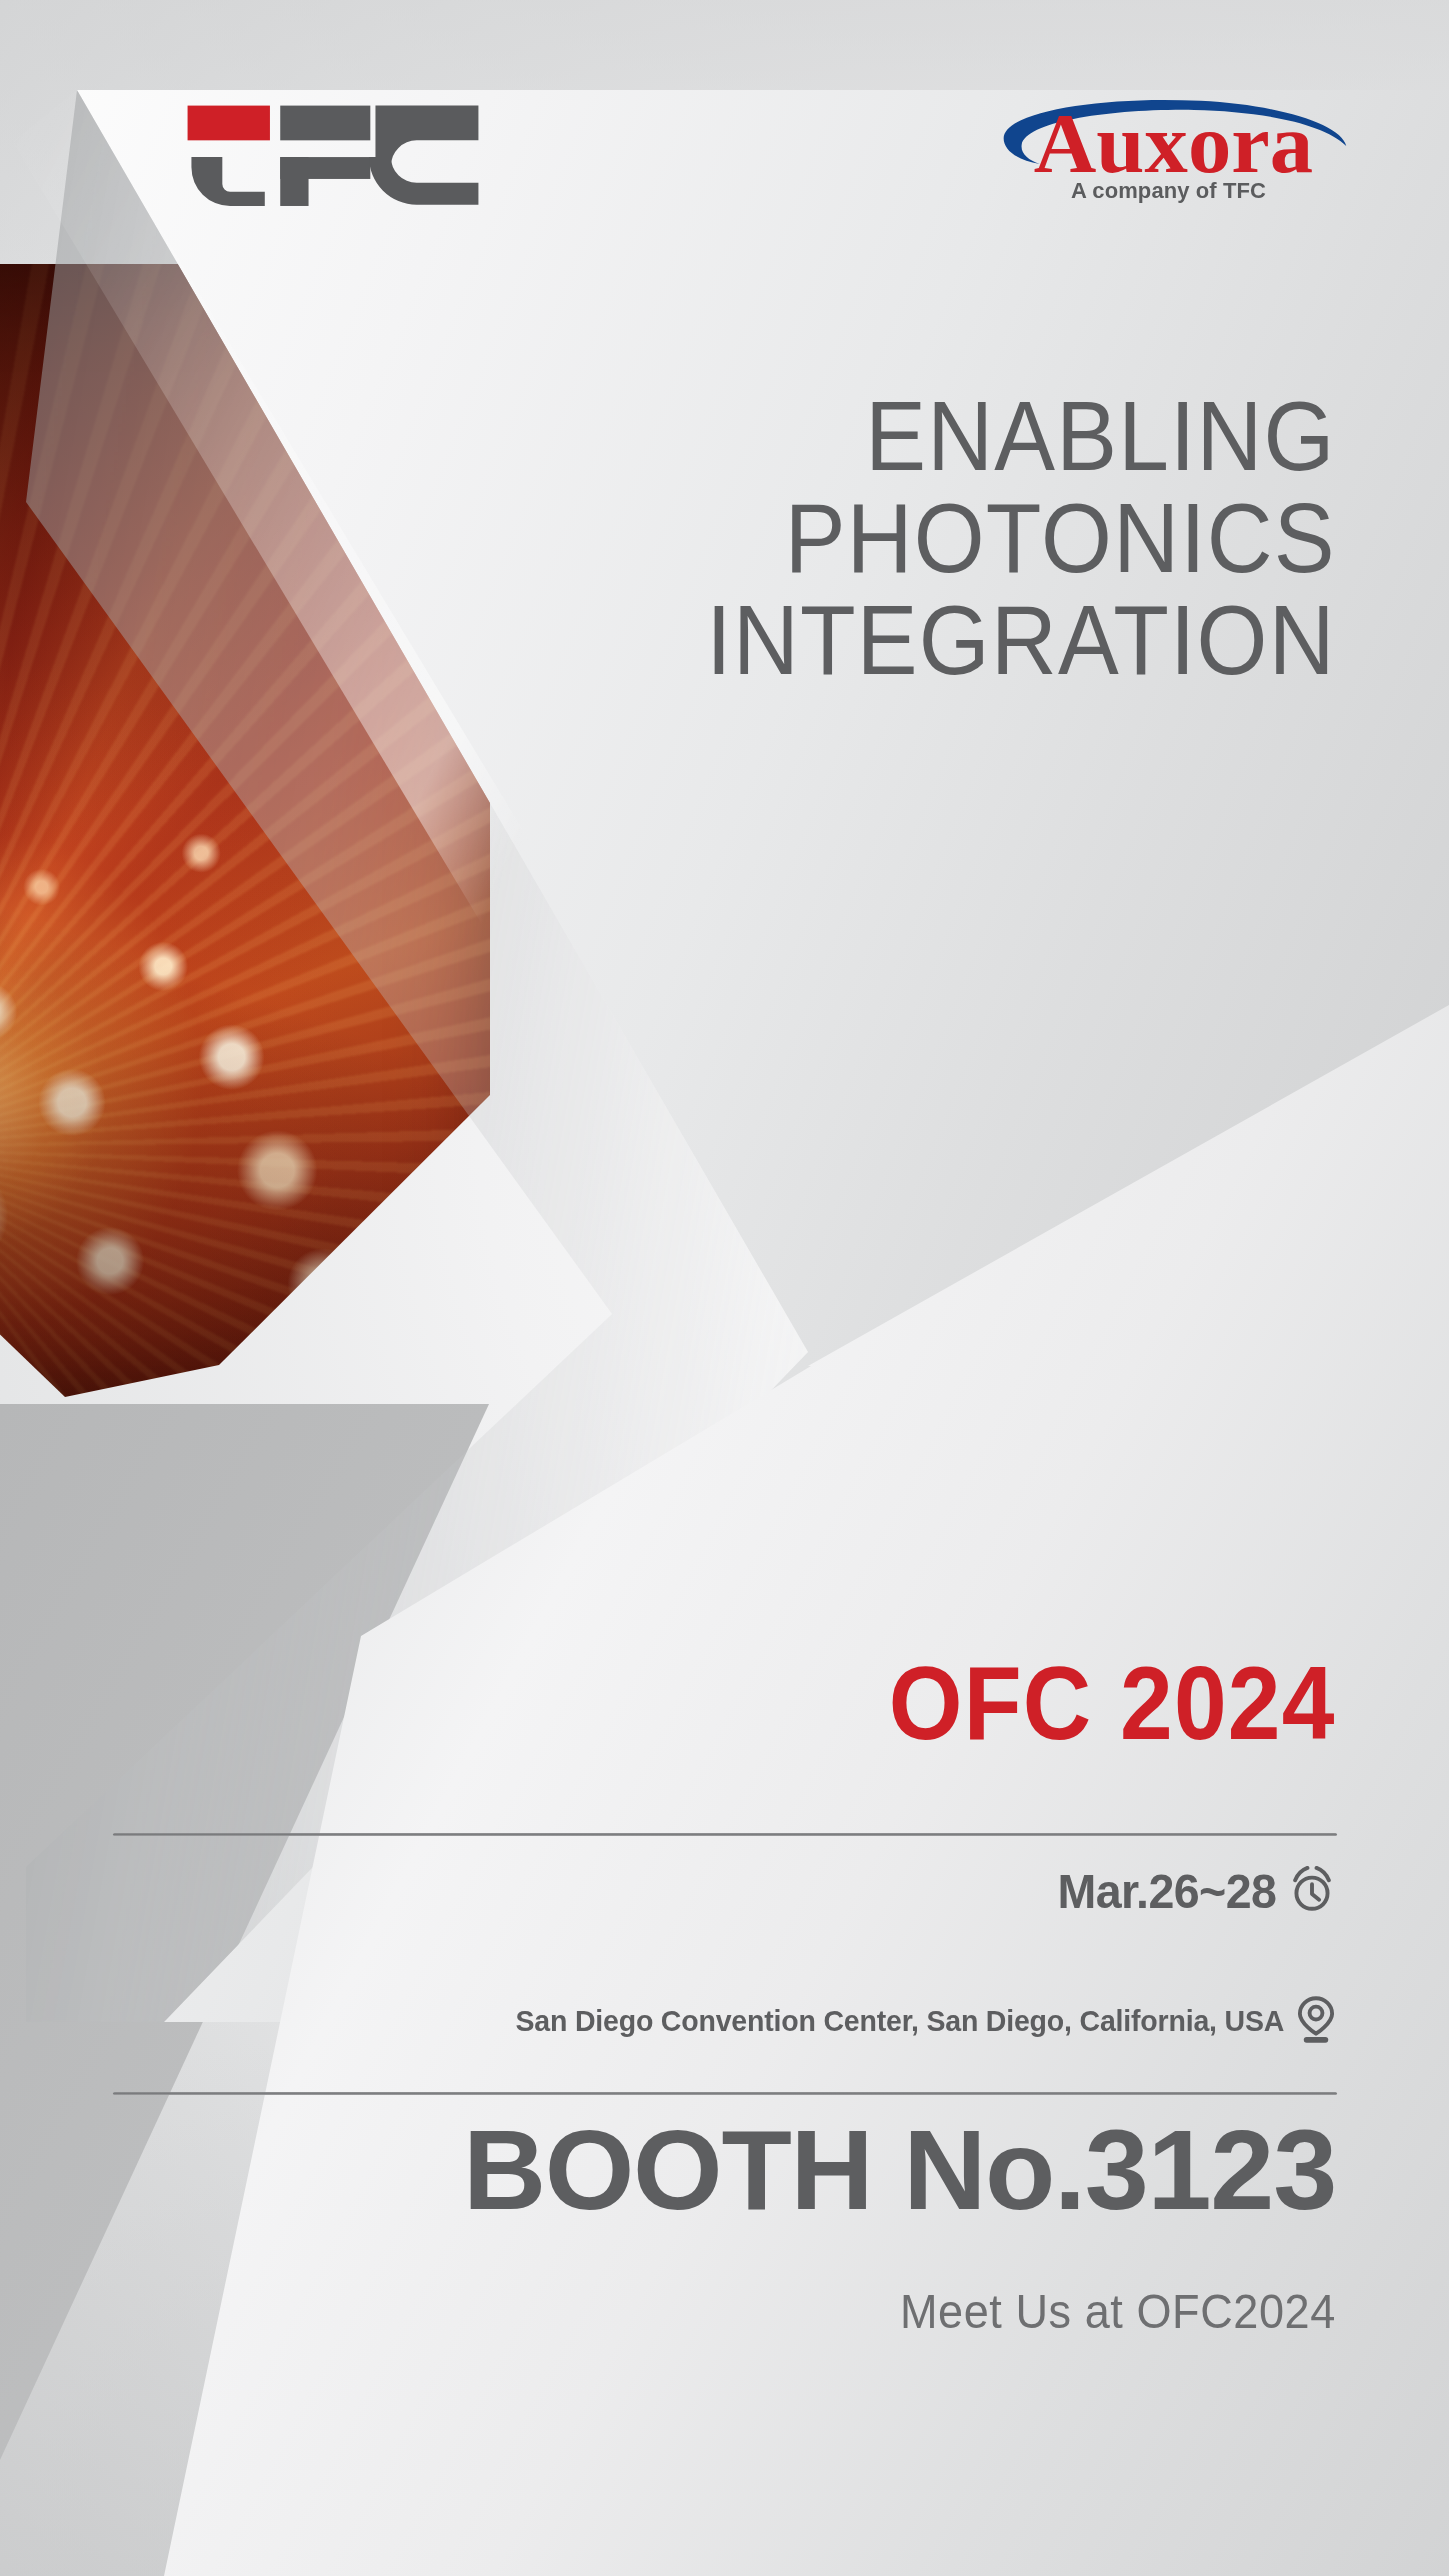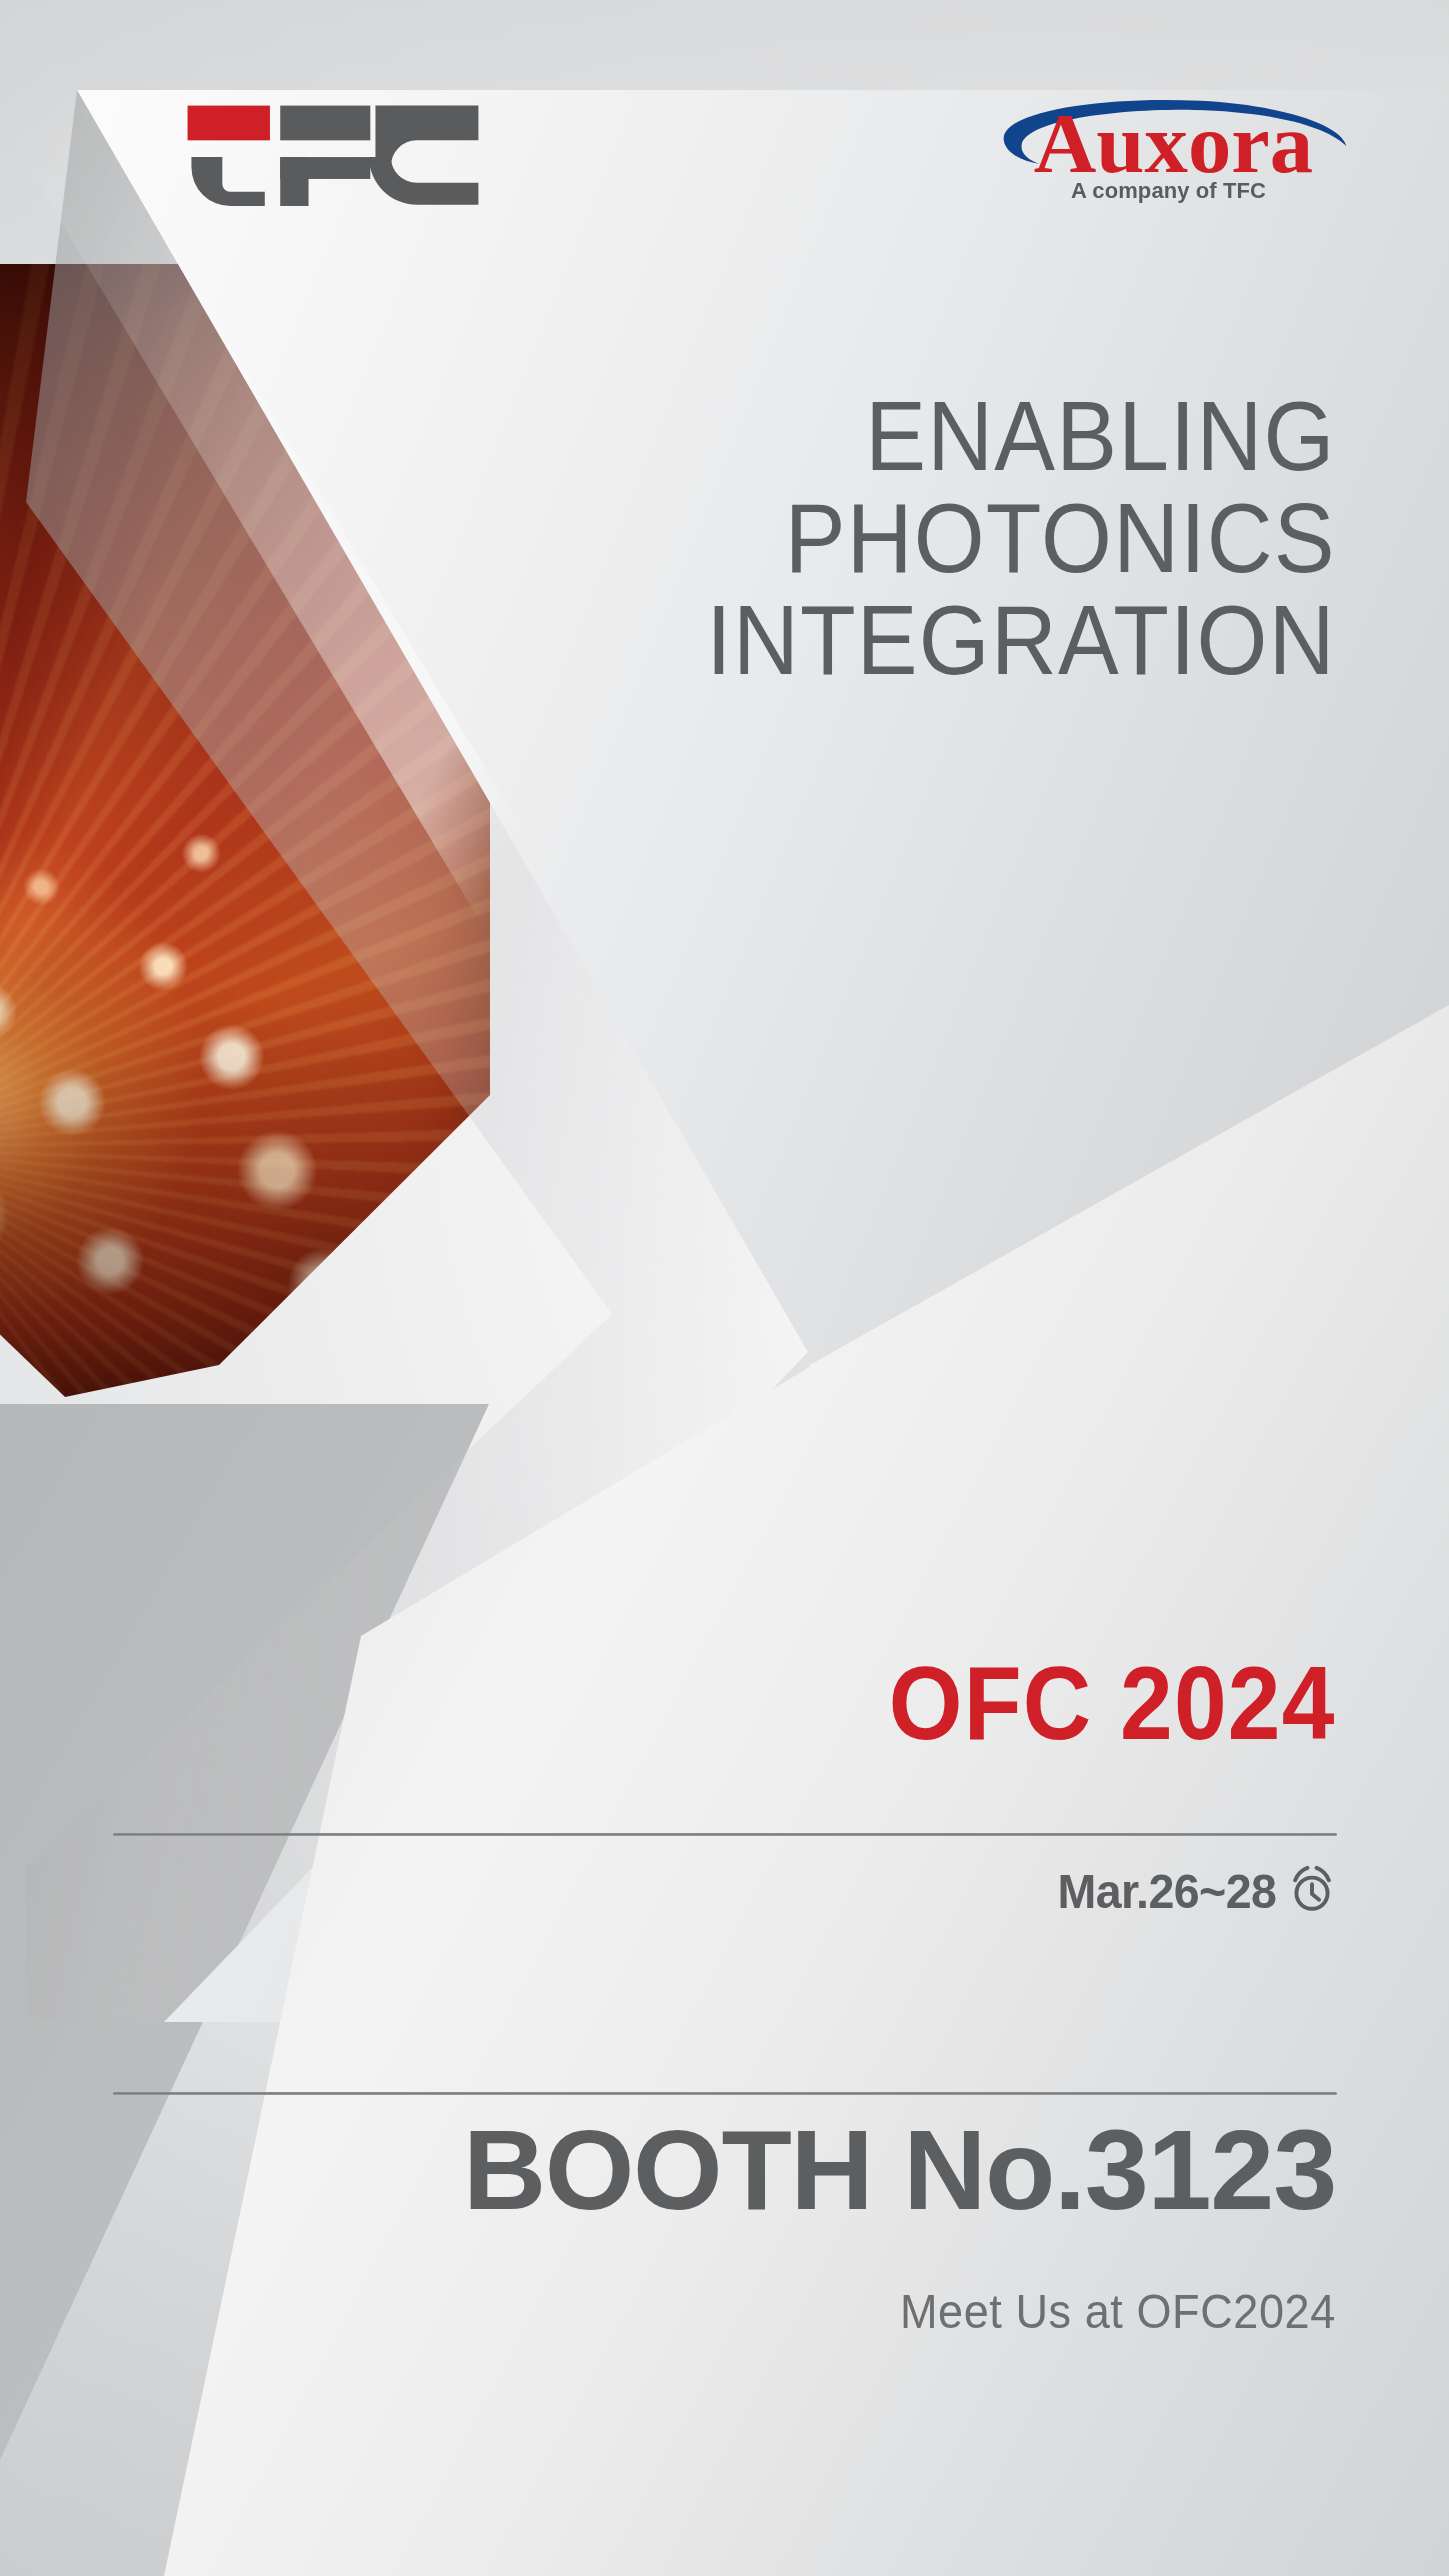--- a/index.html
+++ b/index.html
@@ -271,20 +271,30 @@
     <span class="ic">
       <svg width="48" height="48" viewBox="0 0 74 74" aria-hidden="true">
         <circle cx="37" cy="42" r="24" fill="none" stroke="#5d5e60" stroke-width="6"></circle>
         <path d="M37 28 v15 l11 9" fill="none" stroke="#5d5e60" stroke-width="6" stroke-linecap="round" stroke-linejoin="round"></path>
         <path d="M11 22 C15 12, 22 6, 30 3" fill="none" stroke="#5d5e60" stroke-width="6" stroke-linecap="round"></path>
         <path d="M63 22 C59 12, 52 6, 44 3" fill="none" stroke="#5d5e60" stroke-width="6" stroke-linecap="round"></path>
       </svg>
     </span>
   </div>
 
+  <div class="venue-row">
+    <div class="venue-text">San Diego Convention Center, San Diego, California, USA</div>
+    <span class="ic">
+      <svg width="40" height="49" viewBox="0 0 62 76" aria-hidden="true">
+        <path d="M31 5 C17 5, 6 16, 6 29 C6 44, 31 60, 31 60 C31 60, 56 44, 56 29 C56 16, 45 5, 31 5 Z" fill="none" stroke="#5d5e60" stroke-width="6" stroke-linejoin="round"></path>
+        <circle cx="31" cy="28" r="10" fill="none" stroke="#5d5e60" stroke-width="6"></circle>
+        <rect x="12" y="65" width="38" height="9" rx="4.5" fill="#5d5e60"></rect>
+      </svg>
+    </span>
+  </div>
 
   <div class="rule rule-2"></div>
 
   <div class="booth">BOOTH No.3123</div>
 
   <div class="meet">Meet Us at OFC2024</div>
 
 </div>
 
 

